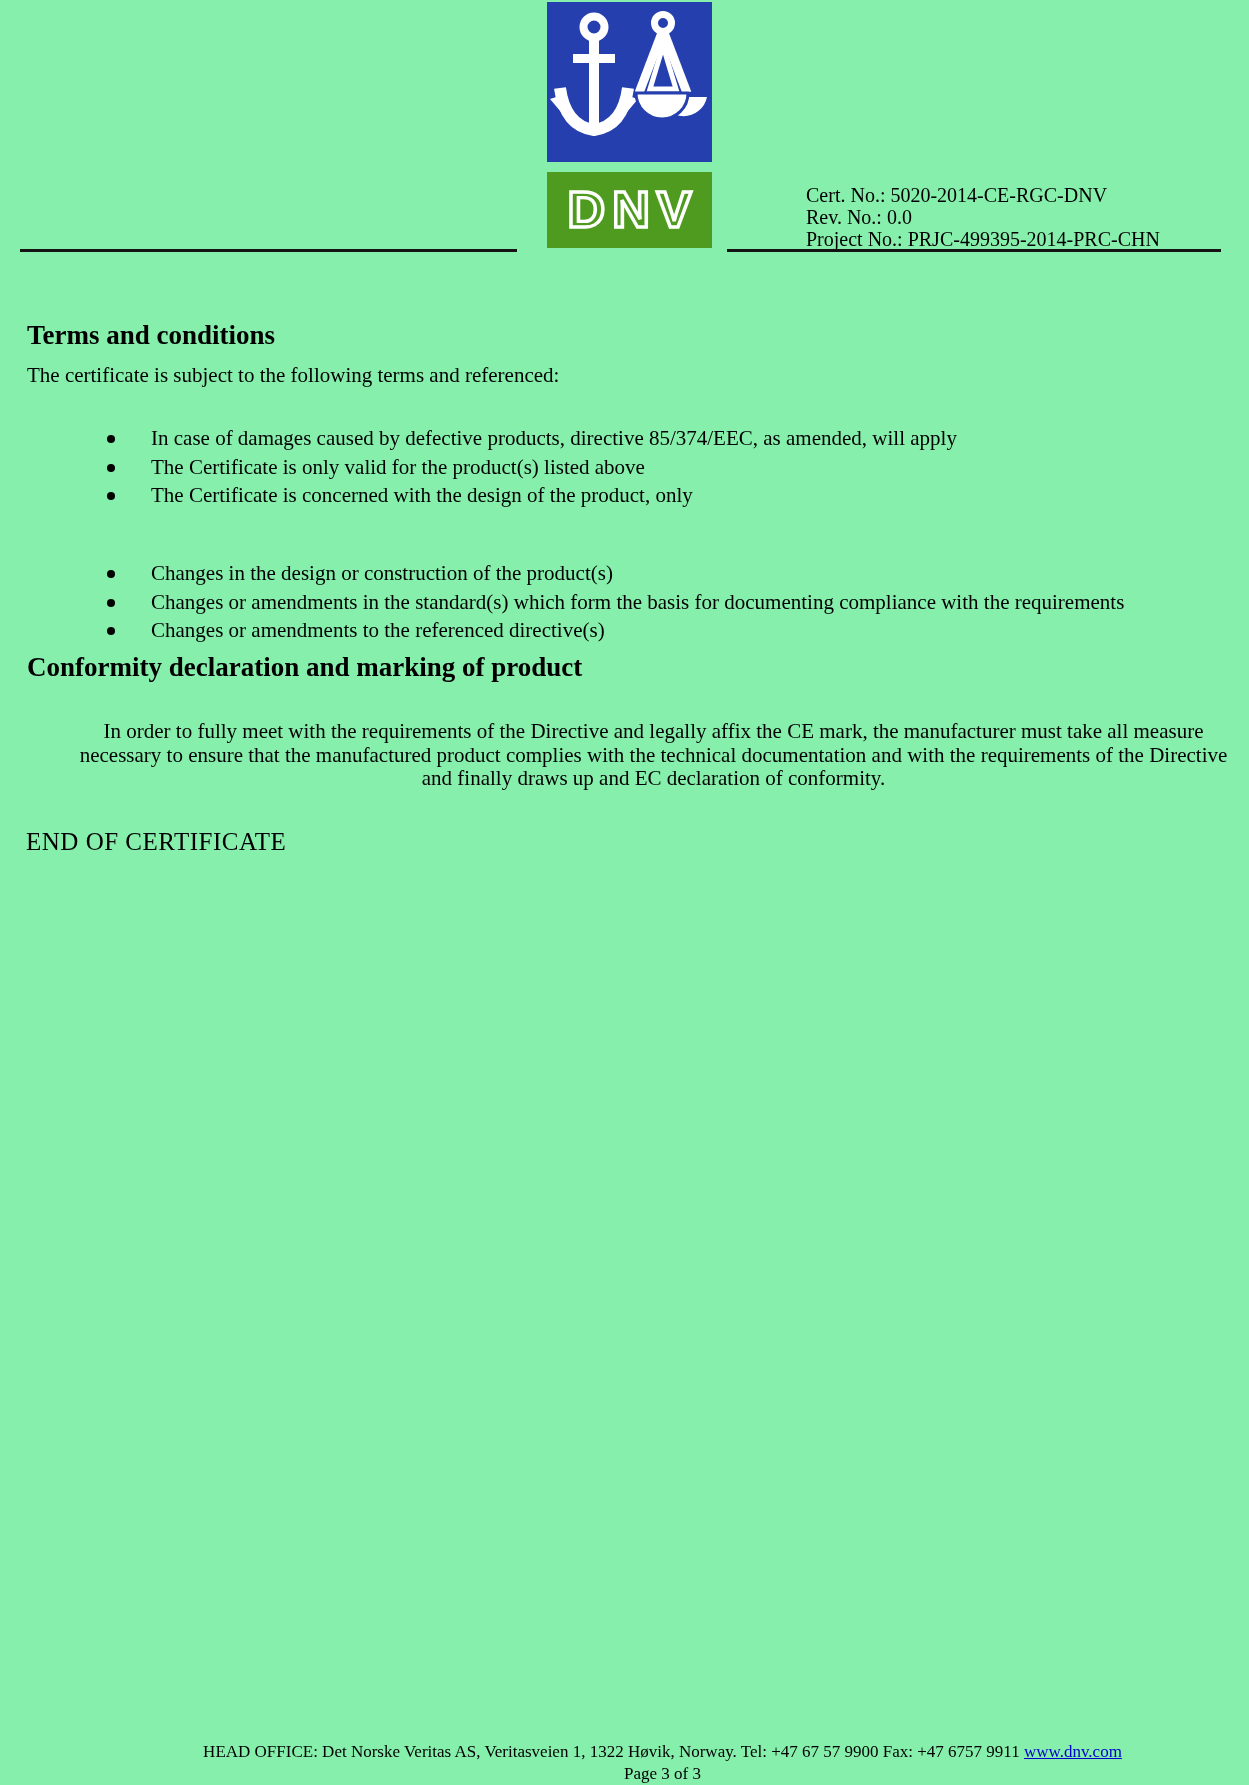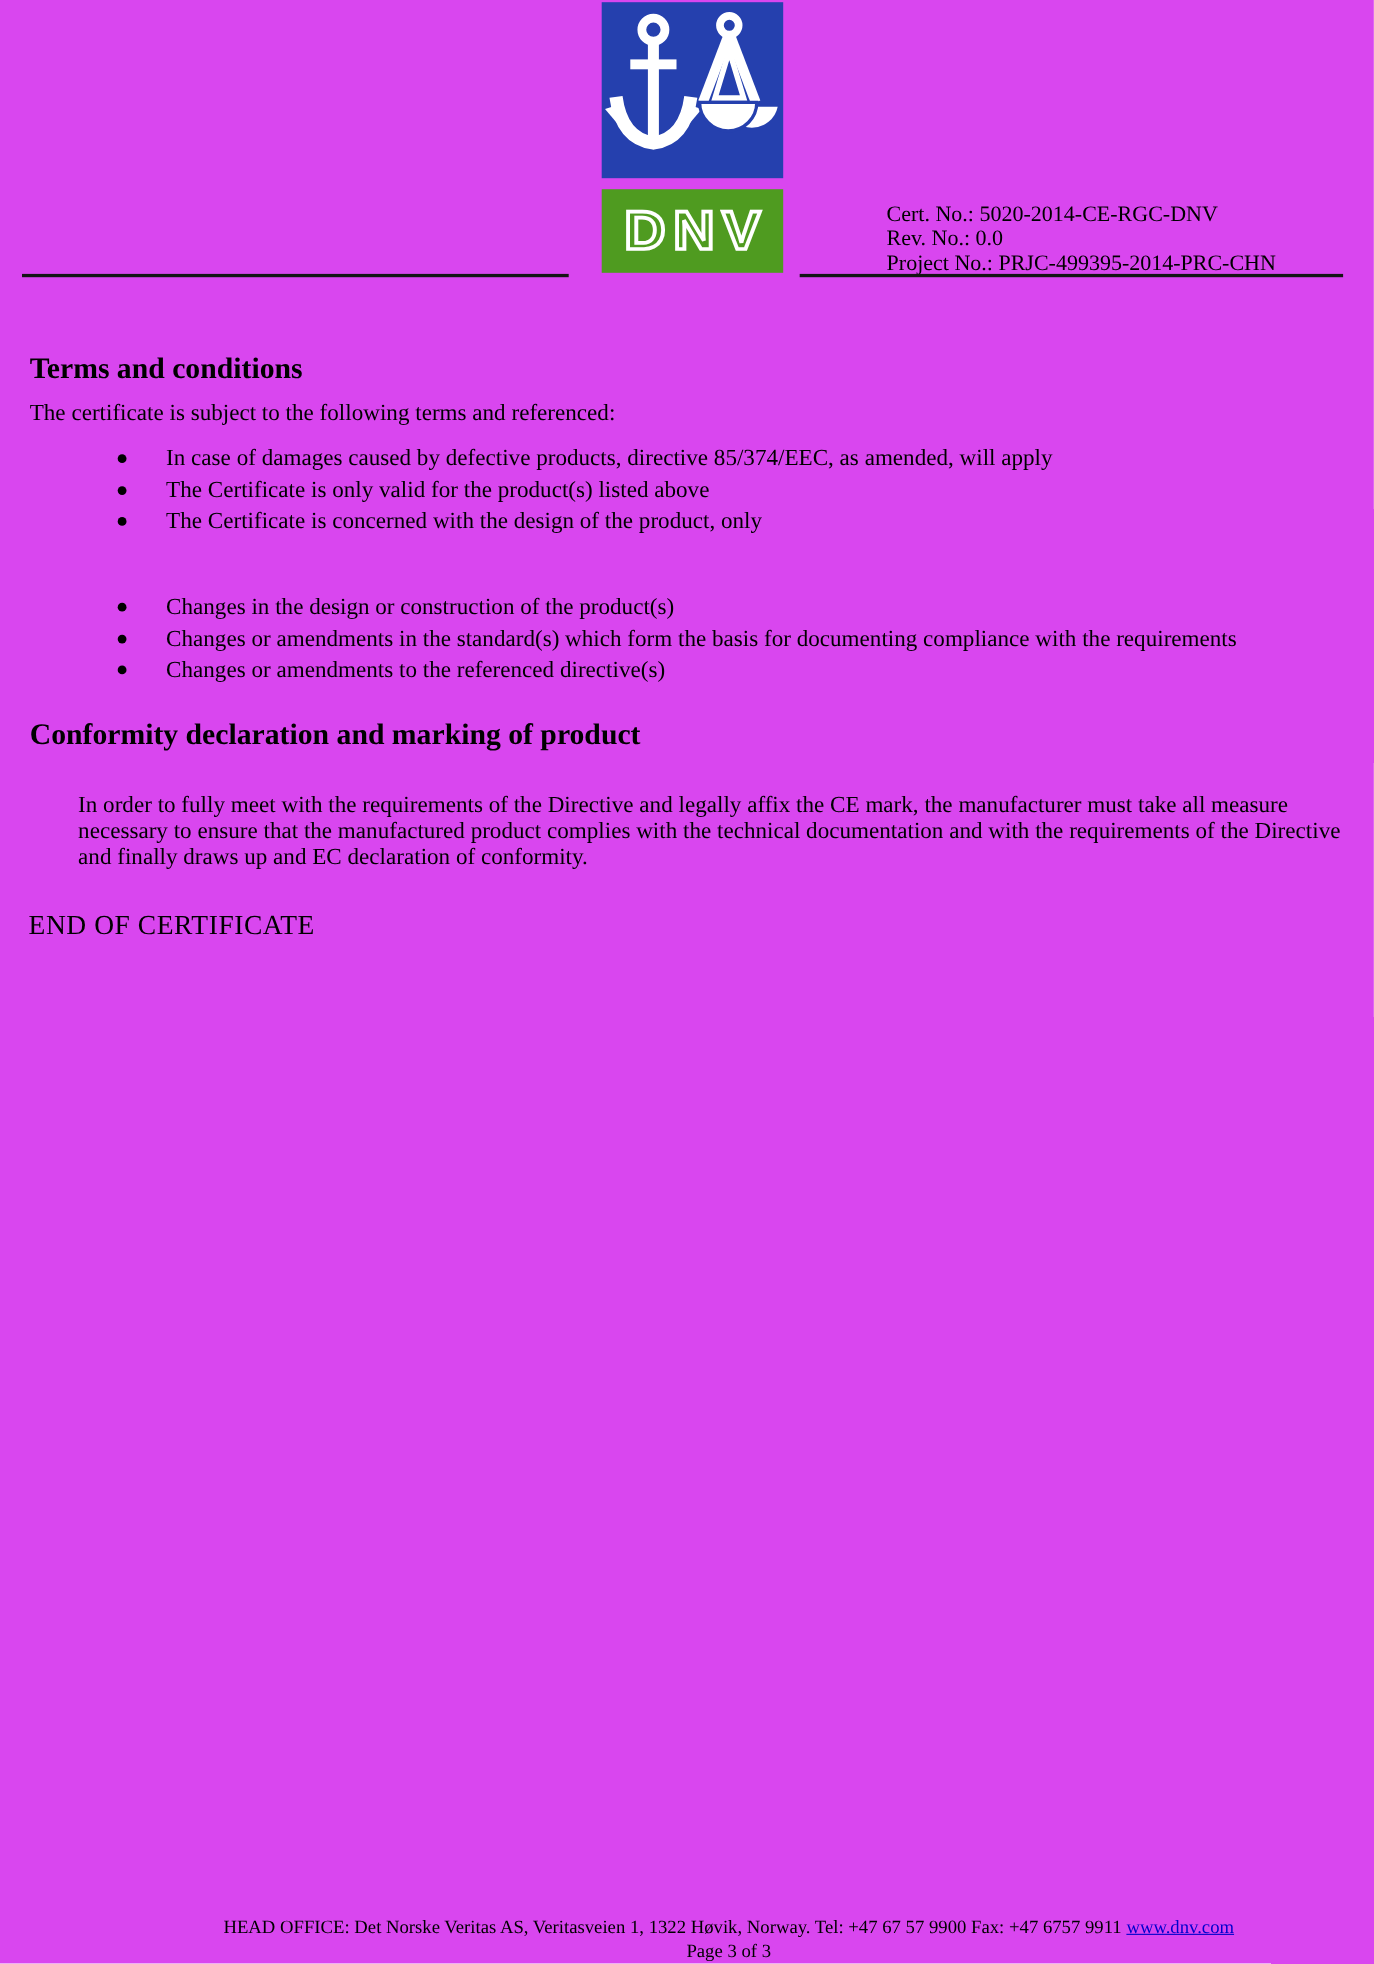--- a/index.html
+++ b/index.html
@@ -1,19 +1,19 @@
 <!DOCTYPE html>
 <html><head>
 <meta charset="utf-8">
 <style>
   * { margin:0; padding:0; box-sizing:border-box; }
   html,body { background:#ffffff; }
   .page {
     position:relative; width:1249px; height:1785px; margin:0 auto;
-    background:#d946ef; color:#000;
+    background:#86efac; color:#000;
     font-family:"Liberation Serif", serif; overflow:hidden;
   }
 
   
   .logo-blue  { position:absolute; left:547px; top:2px;   width:165px; height:160px; background:#2540ae; }
   .logo-green { position:absolute; left:547px; top:172px; width:165px; height:76px;  background:#4f9b20;
                 display:flex; align-items:center; justify-content:center; }
   .dnv-word   { font-family:"Liberation Sans", sans-serif; font-weight:bold; font-size:52px;
                 letter-spacing:7px; padding-left:7px; color:transparent;
                 -webkit-text-stroke:3.5px #ffffff; transform:scaleY(0.95); }
@@ -26,31 +26,31 @@
 
   
   .h-section  { position:absolute; left:27px; font-weight:bold; font-size:27px; white-space:nowrap; }
   #h-terms       { top:320px; }
   #h-conformity  { top:652px; }
 
   .body-line  { position:absolute; left:27px; font-size:21px; white-space:nowrap; }
   #intro         { top:363px; }
   #invalid-intro { top:513px; }
 
-  .bullets       { position:absolute; left:151px; list-style:none; font-size:21px; }
+  .bullets       { position:absolute; left:151px; list-style:none; font-size:21px;margin-top:22px; }
   .bullets li    { line-height:28.5px; white-space:nowrap; position:relative; }
   .bullets li::before {
     content:""; position:absolute; left:-44px; top:11px;
     width:8px; height:8px; border-radius:50%; background:#000;
   }
   #list-terms   { top:402px; }
   #list-invalid { top:537px; }
 
   .para      { position:absolute; left:71px; top:720px; width:1165px;
-               font-size:21px; line-height:23.7px; text-align:left; }
+               font-size:21px; line-height:23.7px; text-align:center; }
 
   .end-cert  { position:absolute; left:26px; top:828px; font-size:25px; letter-spacing:0.5px; white-space:nowrap; }
 
   
   .footer-line { position:absolute; left:0; width:100%; text-align:center; font-size:17px;margin-left:38px; }
   #footer-line1 { top:1742px; }
   #footer-line2 { top:1764px; }
   .footer-link  { color:#0000cc; text-decoration:underline; cursor:pointer; }
 </style>
 </head>

